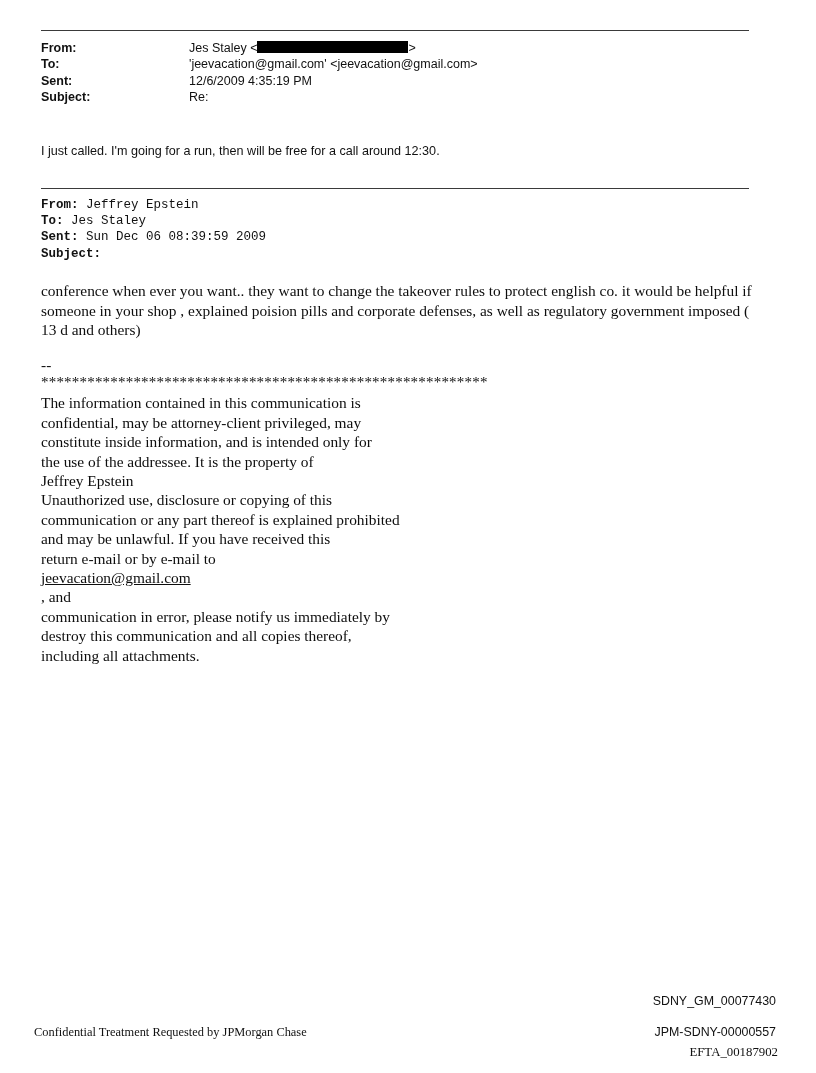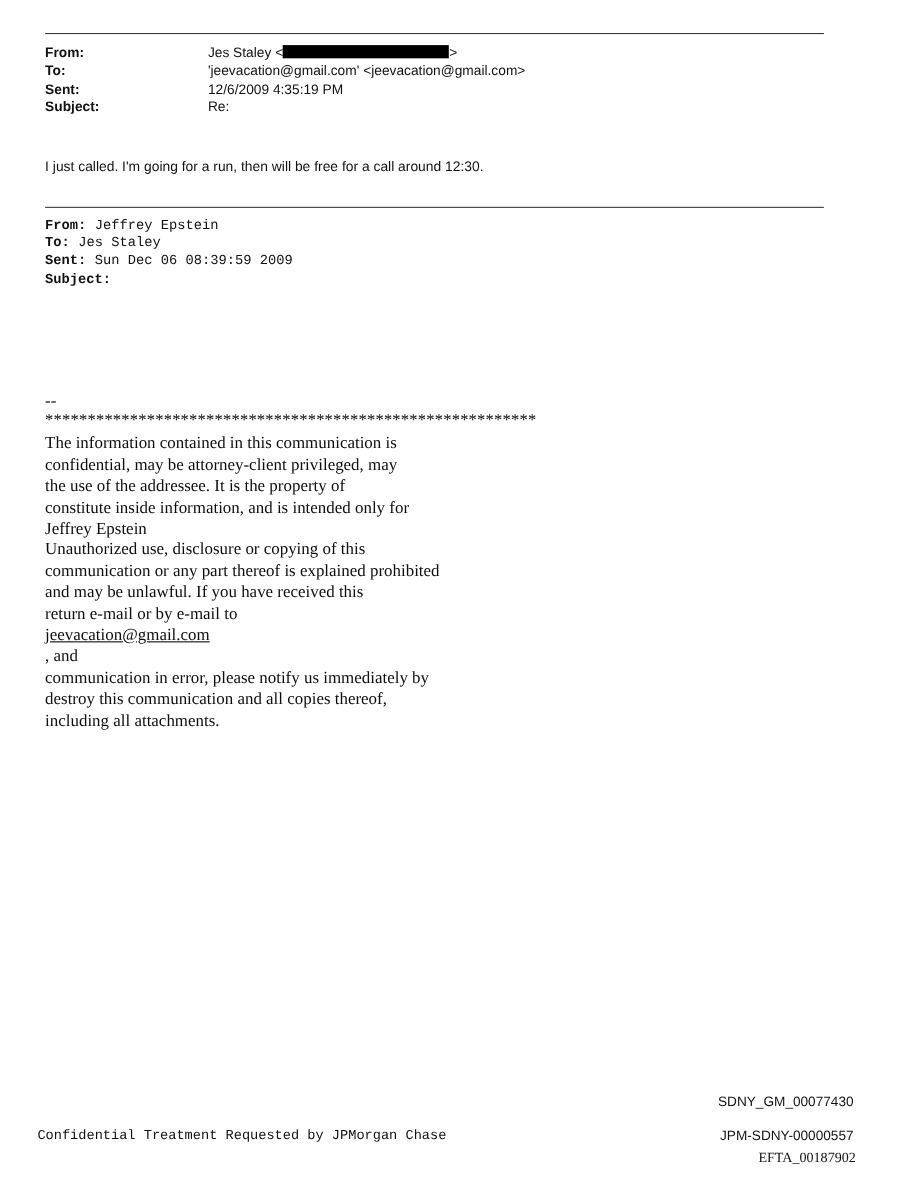--- a/index.html
+++ b/index.html
@@ -125,21 +125,21 @@
     top: 994px;
     font-family: "Liberation Sans", sans-serif;
     font-size: 12.4px;
     color: #111;
     text-align: right;
   }
   .foot-left {
     position: absolute;
     left: 34px;
     top: 1025px;
-    font-family: Liberation Mono, monospace;
+    font-family: Liberation Serif, serif;
     font-size: 12.4px;
     color: #111;
   }
   .foot-bates-2 {
     position: absolute;
     right: 40px;
     top: 1025px;
     font-family: "Liberation Sans", sans-serif;
     font-size: 12.4px;
     color: #111;
@@ -189,29 +189,30 @@
 
   <div class="rule rule-mid"></div>
 
   <div class="hdr2">
     <div class="row"><b>From:</b> <span>Jeffrey Epstein</span></div>
     <div class="row"><b>To:</b> <span>Jes Staley</span></div>
     <div class="row"><b>Sent:</b> <span>Sun Dec 06 08:39:59 2009</span></div>
     <div class="row"><b>Subject:</b> <span></span></div>
   </div>
 
+  <div class="msg2-body">conference when ever you want.. they want to change the takeover rules to protect english co.   it would be helpful if someone in your shop , explained poision pills and corporate defenses, as well as regulatory government imposed ( 13 d  and others)</div>
 
   <div class="sig">
     <span>--</span>
     <span class="stars">**********************************************************</span>
     <span class="lines">
       <span>The information contained in this communication is</span>
       <span>confidential, may be attorney-client privileged, may</span>
+      <span>constitute inside information, and is intended only for</span>
       <span>the use of the addressee. It is the property of</span>
-      <span>constitute inside information, and is intended only for</span>
       <span>Jeffrey Epstein</span>
       <span>Unauthorized use, disclosure or copying of this</span>
       <span>communication or any part thereof is explained prohibited</span>
       <span>and may be unlawful. If you have received this</span>
       <span>
           <span>return e-mail or by e-mail to </span>
           <span class="link">jeevacation@gmail.com</span>
           <span>, and</span>
         </span>
       <span>communication in error, please notify us immediately by</span>

